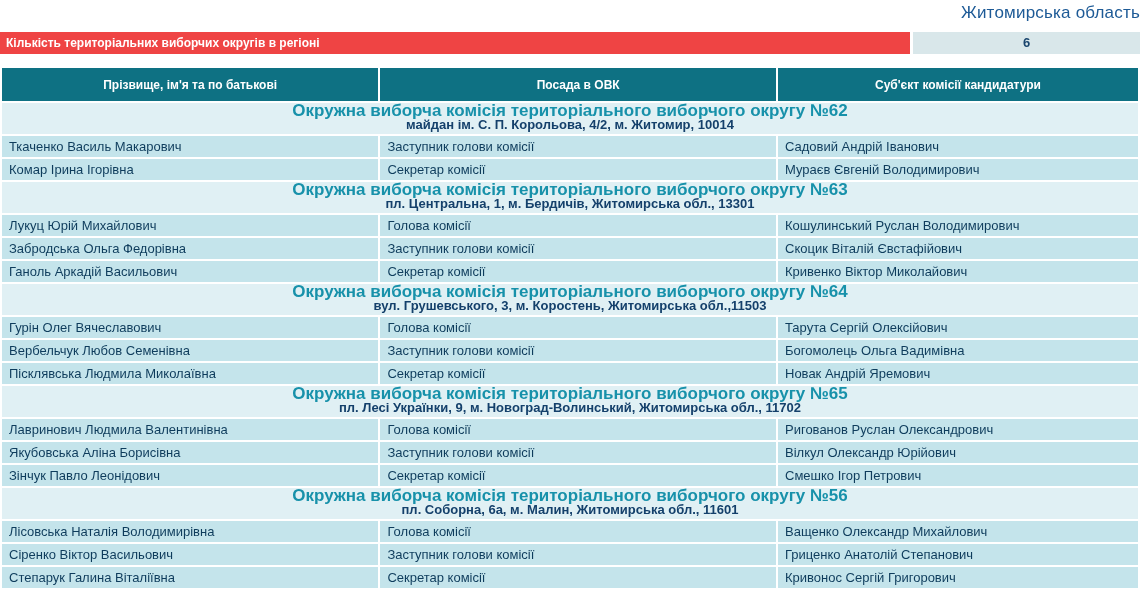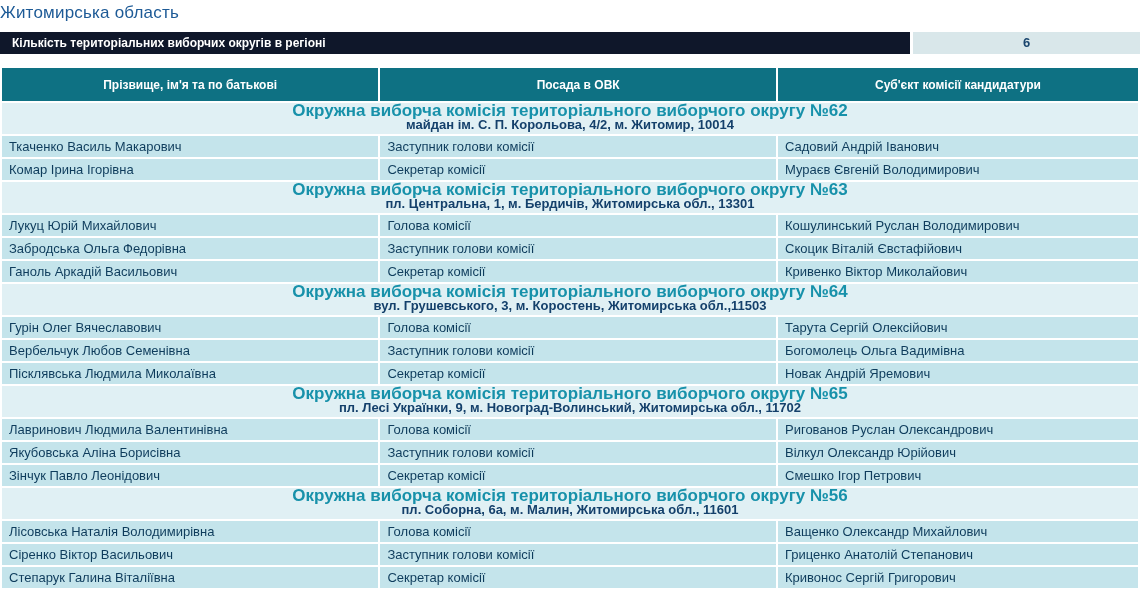--- a/index.html
+++ b/index.html
@@ -3,41 +3,41 @@
 <meta charset="utf-8">
 <style>
   html,body{margin:0;padding:0;background:#ffffff;}
   body{
     width:1140px;height:592px;overflow:hidden;position:relative;
     font-family:"Liberation Sans","DejaVu Sans",sans-serif;
     -webkit-font-smoothing:antialiased;
   }
   
   .page-title{
-    text-align:left;
+    text-align:right;
     padding-top:3px;
     font-size:17px;
     color:#1d5a96;
     letter-spacing:0.2px;
   }
   
   .summary{
     display:flex;
     margin-top:9px;
     height:22px;
     gap:3px;
   }
   .summary-label{
     flex:0 0 910px;
-    background:#0f172a;
+    background:#ef4444;
     color:#ffffff;
     font-size:12px;
     font-weight:bold;
     line-height:22px;
-    padding-left:12px;
+    padding-left:6px;
     box-sizing:border-box;
     white-space:nowrap;
   }
   .summary-value{
     flex:1;
     background:#d9e7ea;
     color:#1a456e;
     font-size:13px;
     font-weight:bold;
     line-height:22px;

